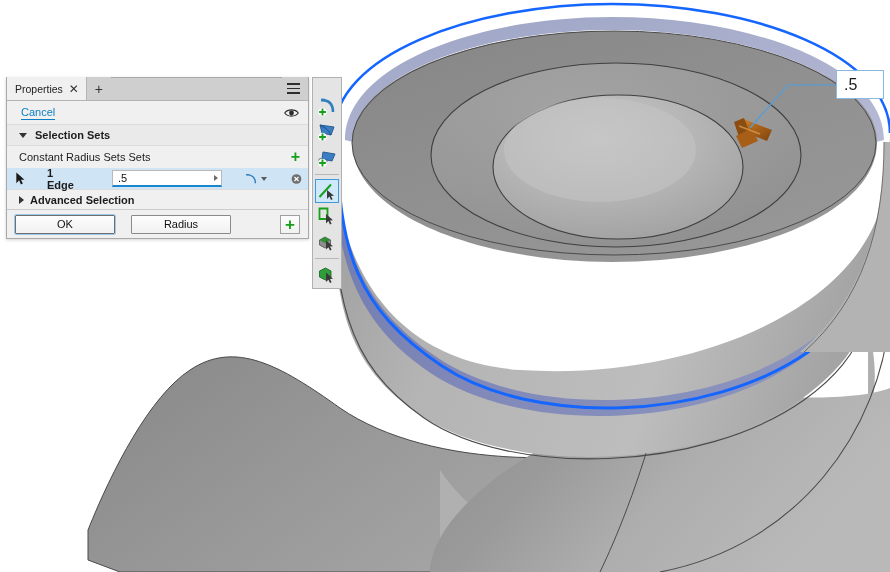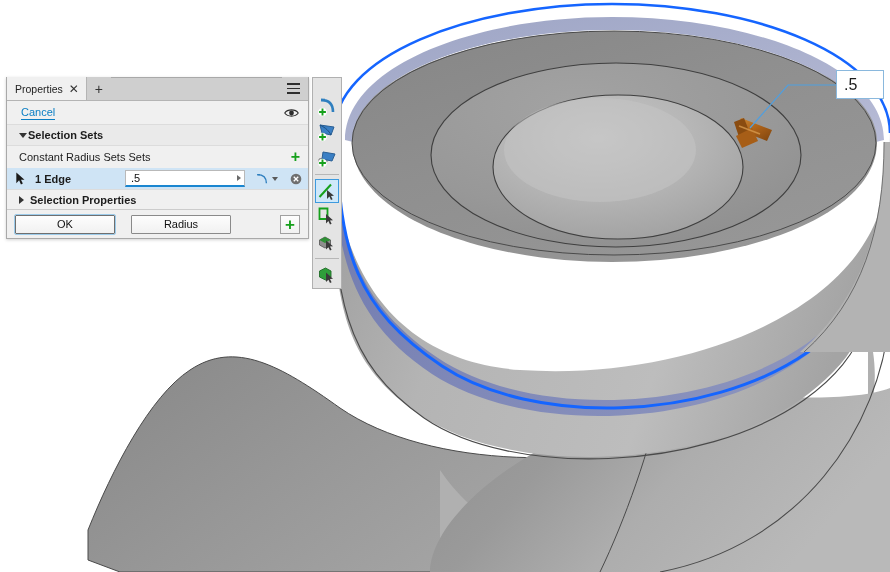--- a/index.html
+++ b/index.html
@@ -71,21 +71,21 @@
     color: #0a7ec4; font-size: 11px;
     border-bottom: 1px solid #0a7ec4;
     padding-bottom: 1px; line-height: 12px;
     cursor: pointer;
   }
   .feature-row .spacer { flex: 1; }
   .eye-icon { width: 15px; height: 12px; display: block; }
 
   
   .section-header {
-    height: 21px; display: flex; align-items: center; gap: 1px;
+    height: 21px; display: flex; align-items: center; gap: 8px;
     padding-left: 12px;
     background: #eaeaea;
     border-bottom: 1px solid #dcdcdc;
     font-size: 11px; font-weight: bold; color: #1c1c1c;
   }
   .tri { width: 0; height: 0; display: inline-block; }
   .tri-down { border-left: 4px solid transparent; border-right: 4px solid transparent; border-top: 5px solid #333; }
   .tri-right { border-top: 4px solid transparent; border-bottom: 4px solid transparent; border-left: 5px solid #333; }
 
   
@@ -98,21 +98,21 @@
   .subset-header .spacer { flex: 1; }
   .plus-green {
     color: #16a01c; font-size: 16px; font-weight: bold; line-height: 1;
     cursor: pointer; font-family: "Liberation Sans", sans-serif;
   }
 
   
   .edge-row {
     height: 21px; display: flex; align-items: center;
     background: #cfe4f5;
-    padding: 0 6px 0 8px; gap: 4px;
+    padding: 0 6px 0 8px; gap: 16px;
   }
   .cursor-icon { width: 11px; height: 13px; flex: none; margin-right: 5px; }
   .edge-label { font-size: 11px; color: #1c1c1c; font-weight: bold; }
   .edge-row .gap { flex: 1; }
   .radius-field {
     position: relative;
     width: 120px; height: 17px;
     background: #ffffff;
     border: 1px solid #b9b9b9;
     border-bottom: 2px solid #1a86d0;
@@ -397,21 +397,21 @@
       </div>
 
       <svg class="del-btn" viewBox="0 0 14 14" xmlns="http://www.w3.org/2000/svg">
         <circle cx="7" cy="7" r="6.2" fill="#6f6f6f"></circle>
         <path d="M4.4 4.4 L9.6 9.6 M9.6 4.4 L4.4 9.6" stroke="#ffffff" stroke-width="1.5"></path>
       </svg>
     </div>
 
     <div class="adv-row">
       <span class="tri tri-right"></span>
-      <span>Selection Properties</span>
+      <span>Advanced Selection</span>
     </div>
 
     <div class="btn-bar">
       <div class="btn ok">OK</div>
       <div class="btn cancel">Radius</div>
       <span class="spacer"></span>
       <div class="plus-box">
         <span>+</span>
       </div>
     </div>

